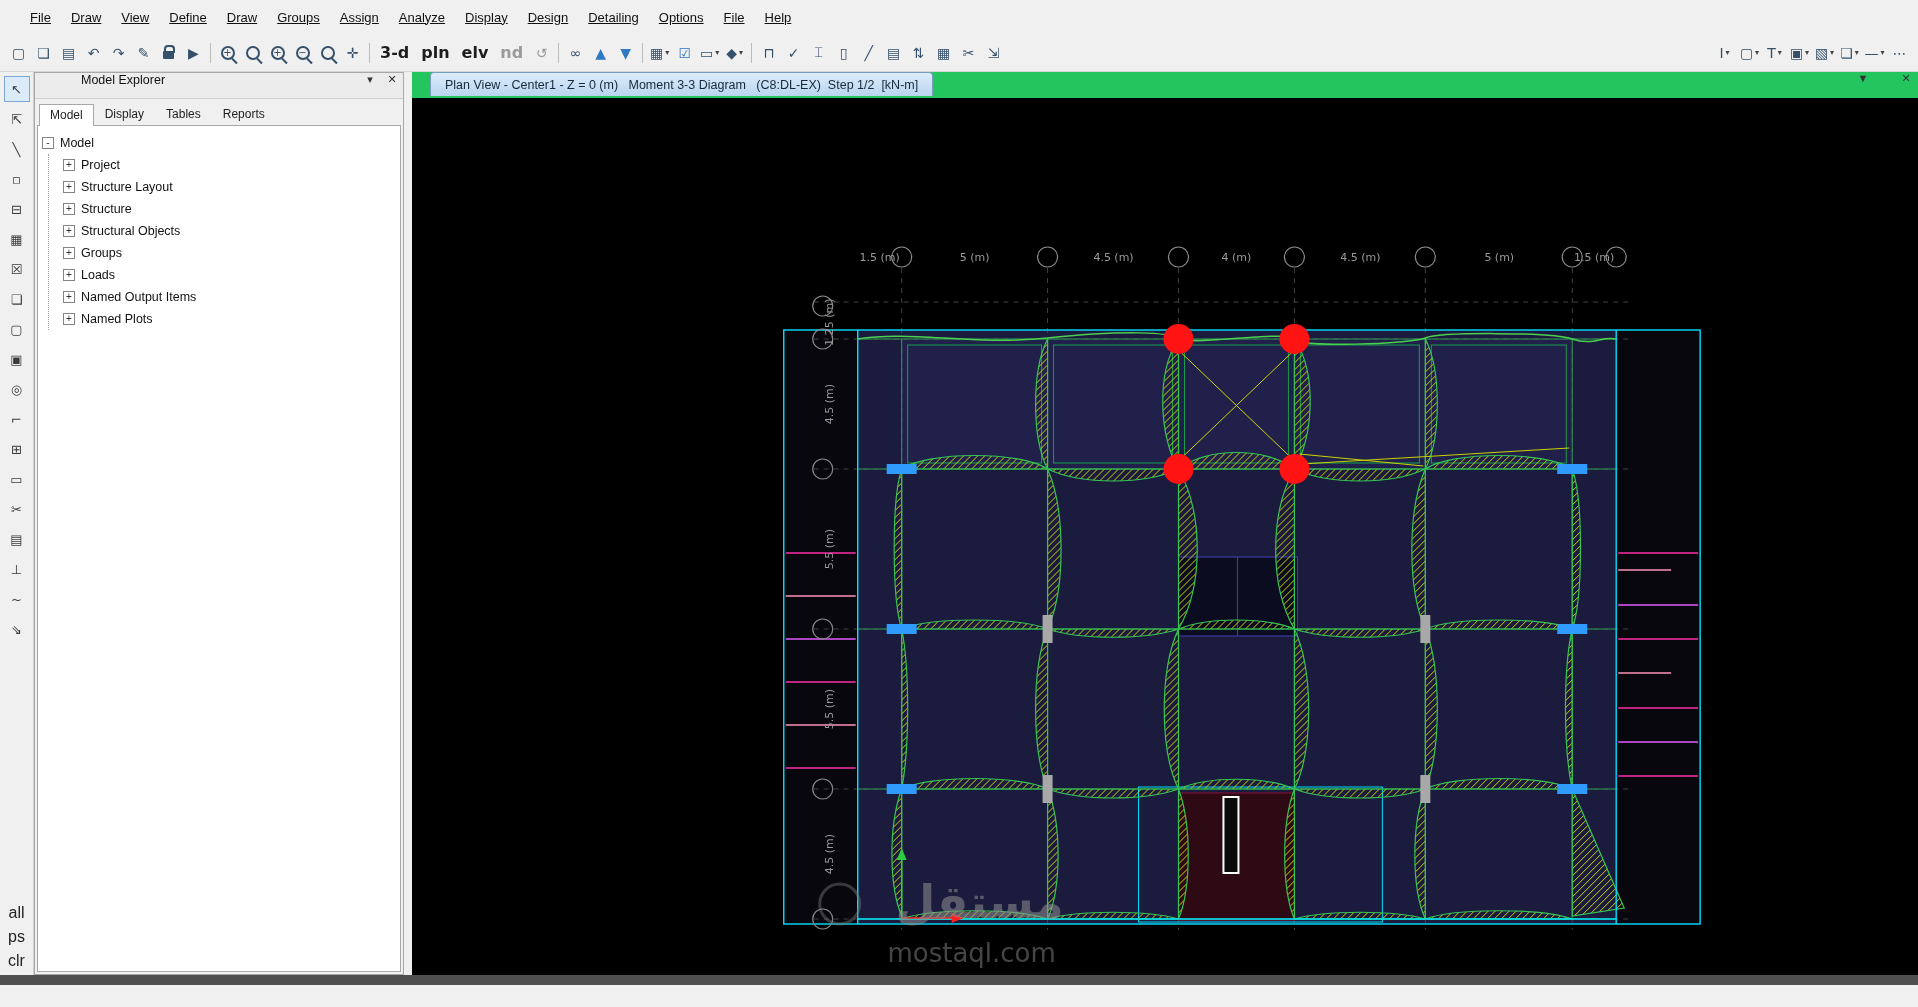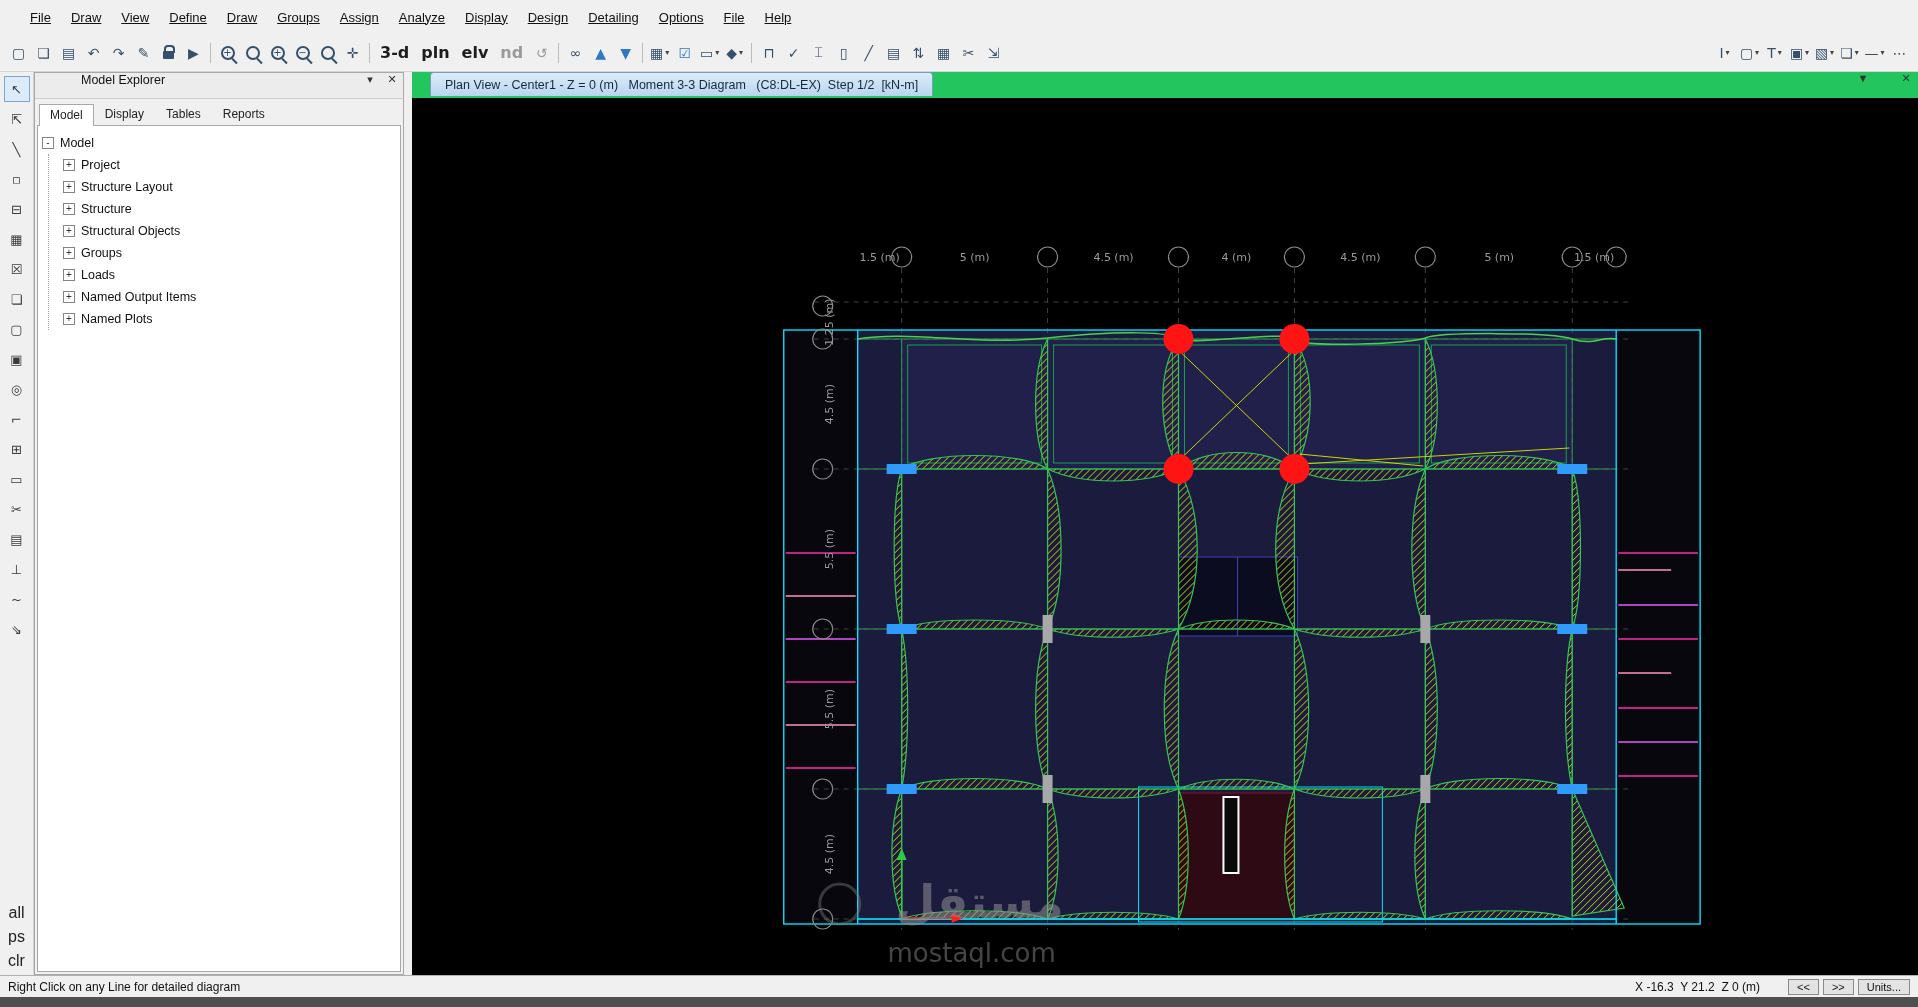--- a/index.html
+++ b/index.html
@@ -588,22 +588,14 @@
           <g>
             <circle cx="428" cy="806" r="20" fill="none" stroke="#777777" stroke-width="3" opacity="0.45"></circle>
             <text x="568" y="820" text-anchor="middle" font-size="46" font-weight="bold" fill="#909090" opacity="0.55" font-family="DejaVu Sans, sans-serif">مستقل</text>
             <text x="560" y="864" text-anchor="middle" font-size="26" fill="#8a8a8a" opacity="0.5" font-family="DejaVu Sans, sans-serif">mostaql.com</text>
           </g>
         </svg>
       </div>
     </div>
   </div>
 
-  <div class="statusbar">
-    <span>Right Click on any Line for detailed diagram</span>
-    <span class="hspacer"></span>
-    <span class="coords">X -16.3  Y 21.2  Z 0 (m)</span>
-    <button class="stbtn">&lt;&lt;</button>
-    <button class="stbtn">&gt;&gt;</button>
-    <button class="stbtn">Units...</button>
-  </div>
   <div class="bottomstrip"></div>
 </div>
 
 </body></html>

